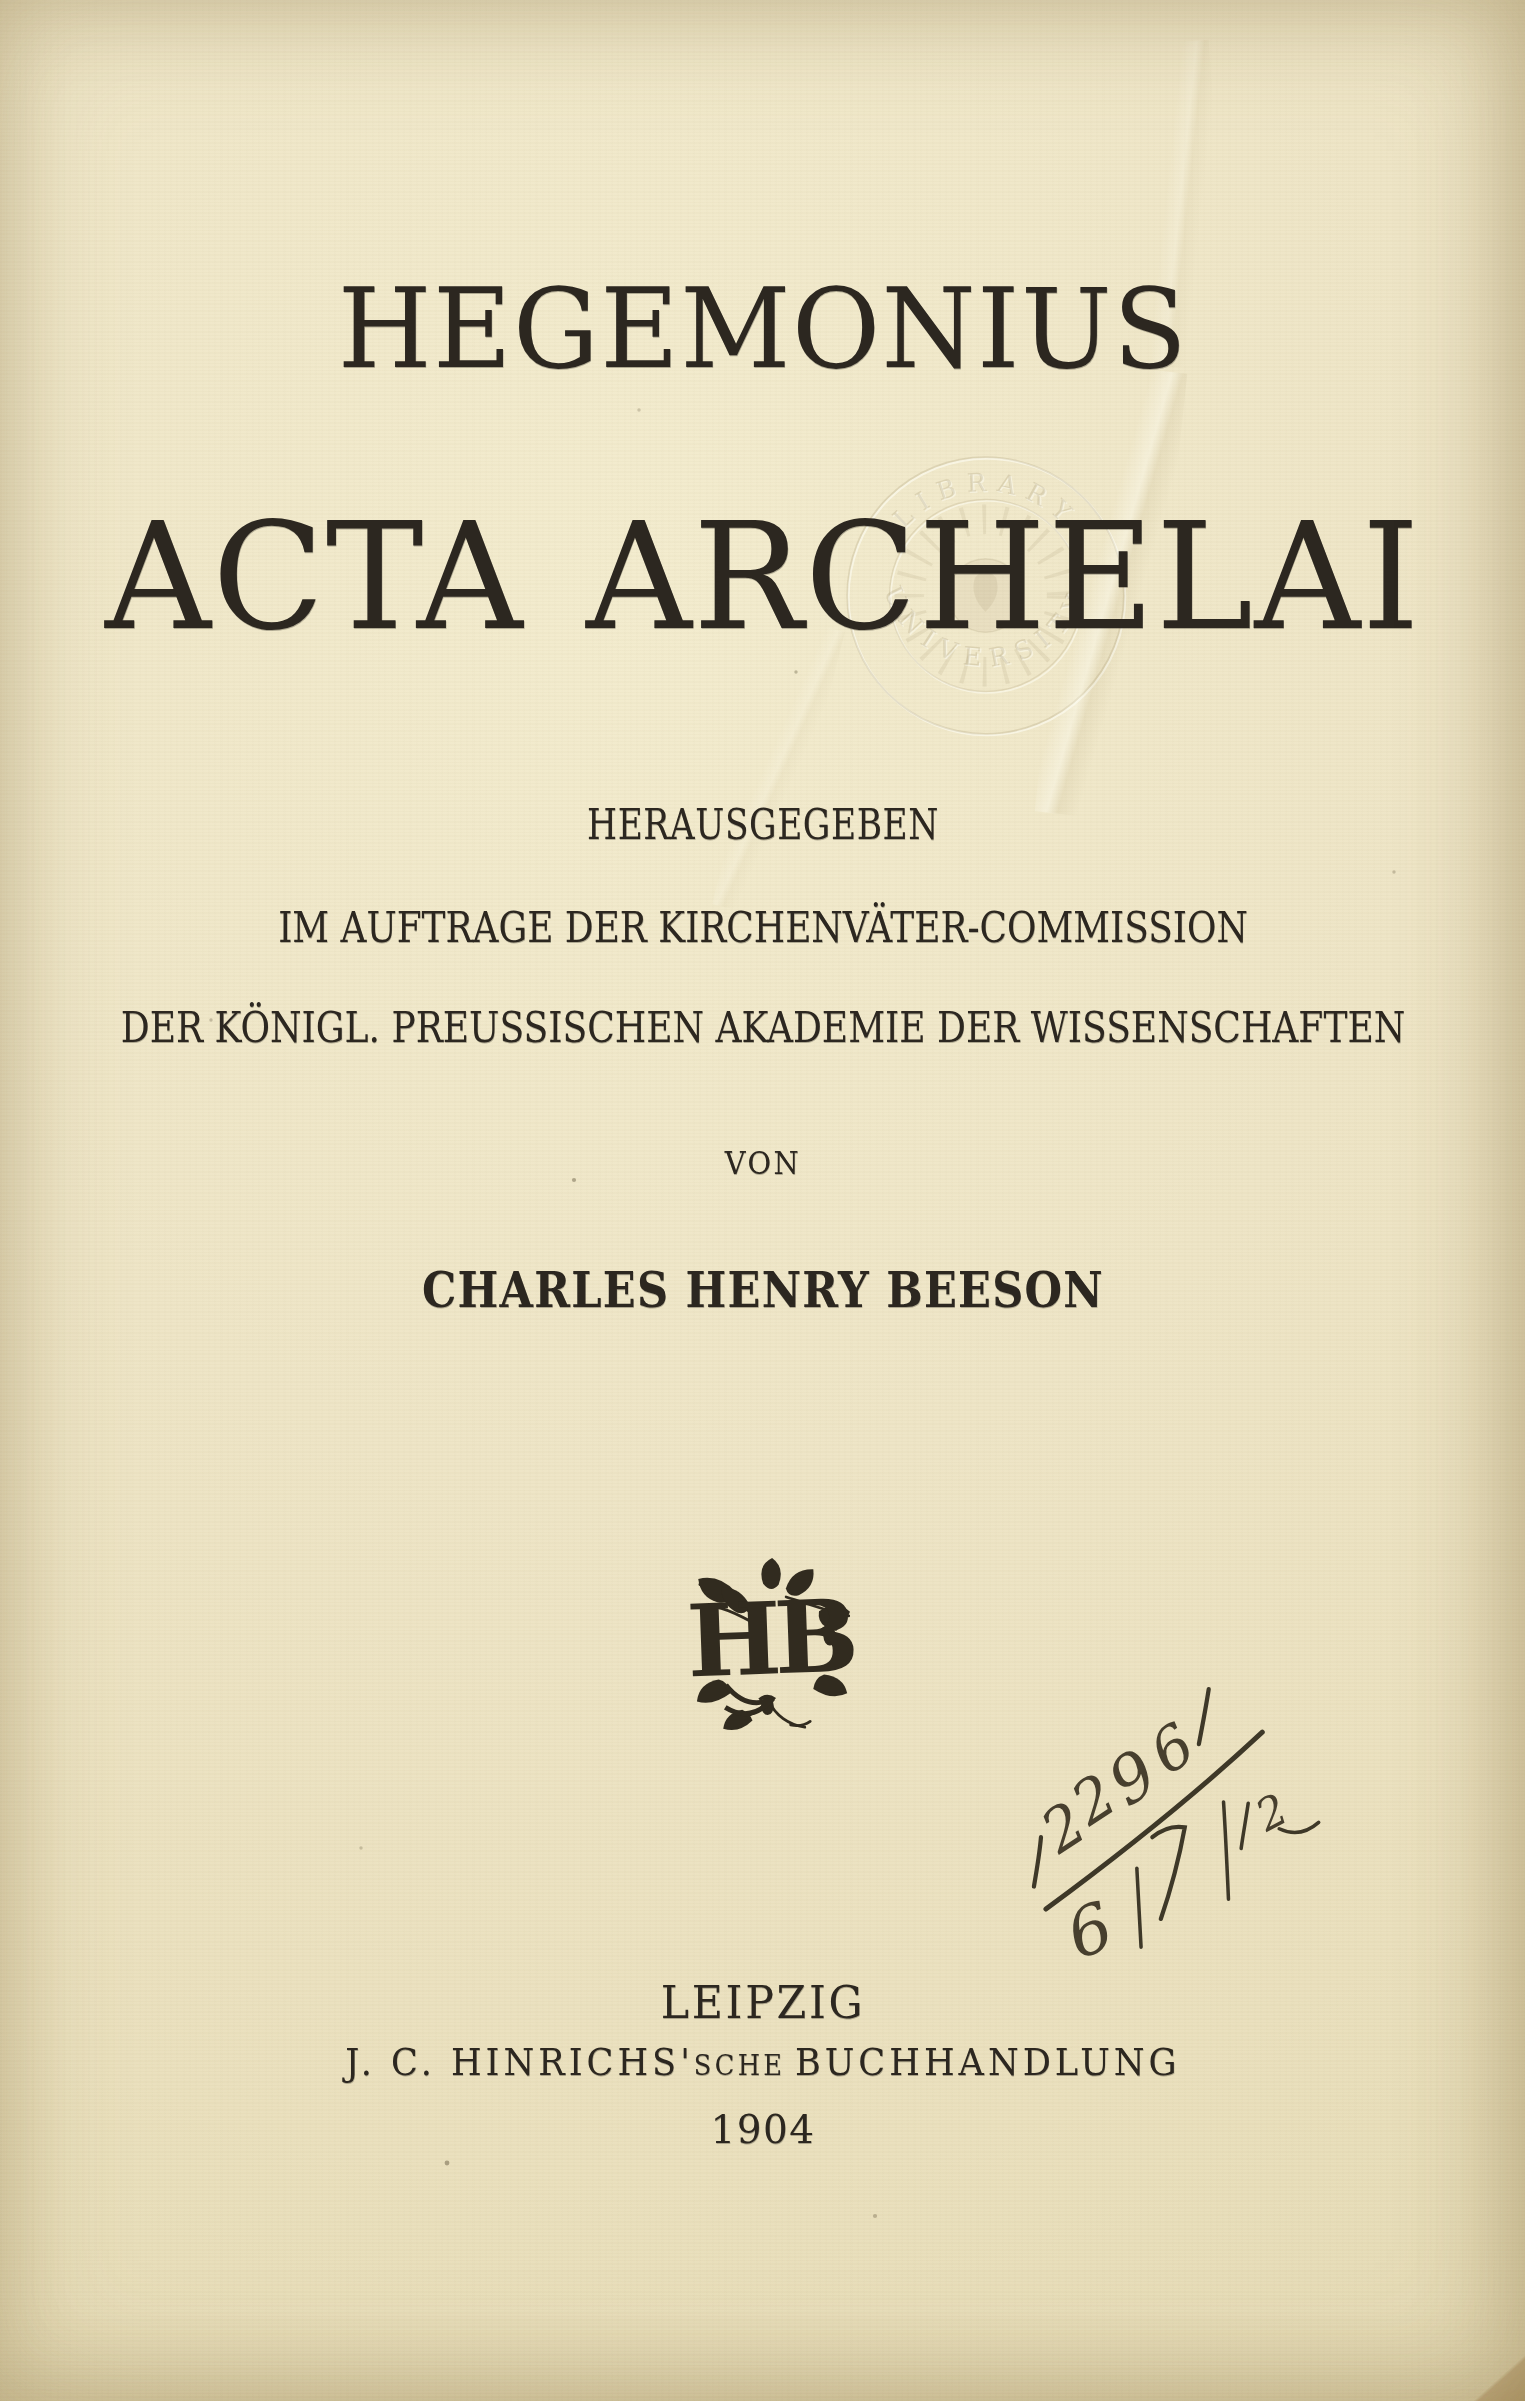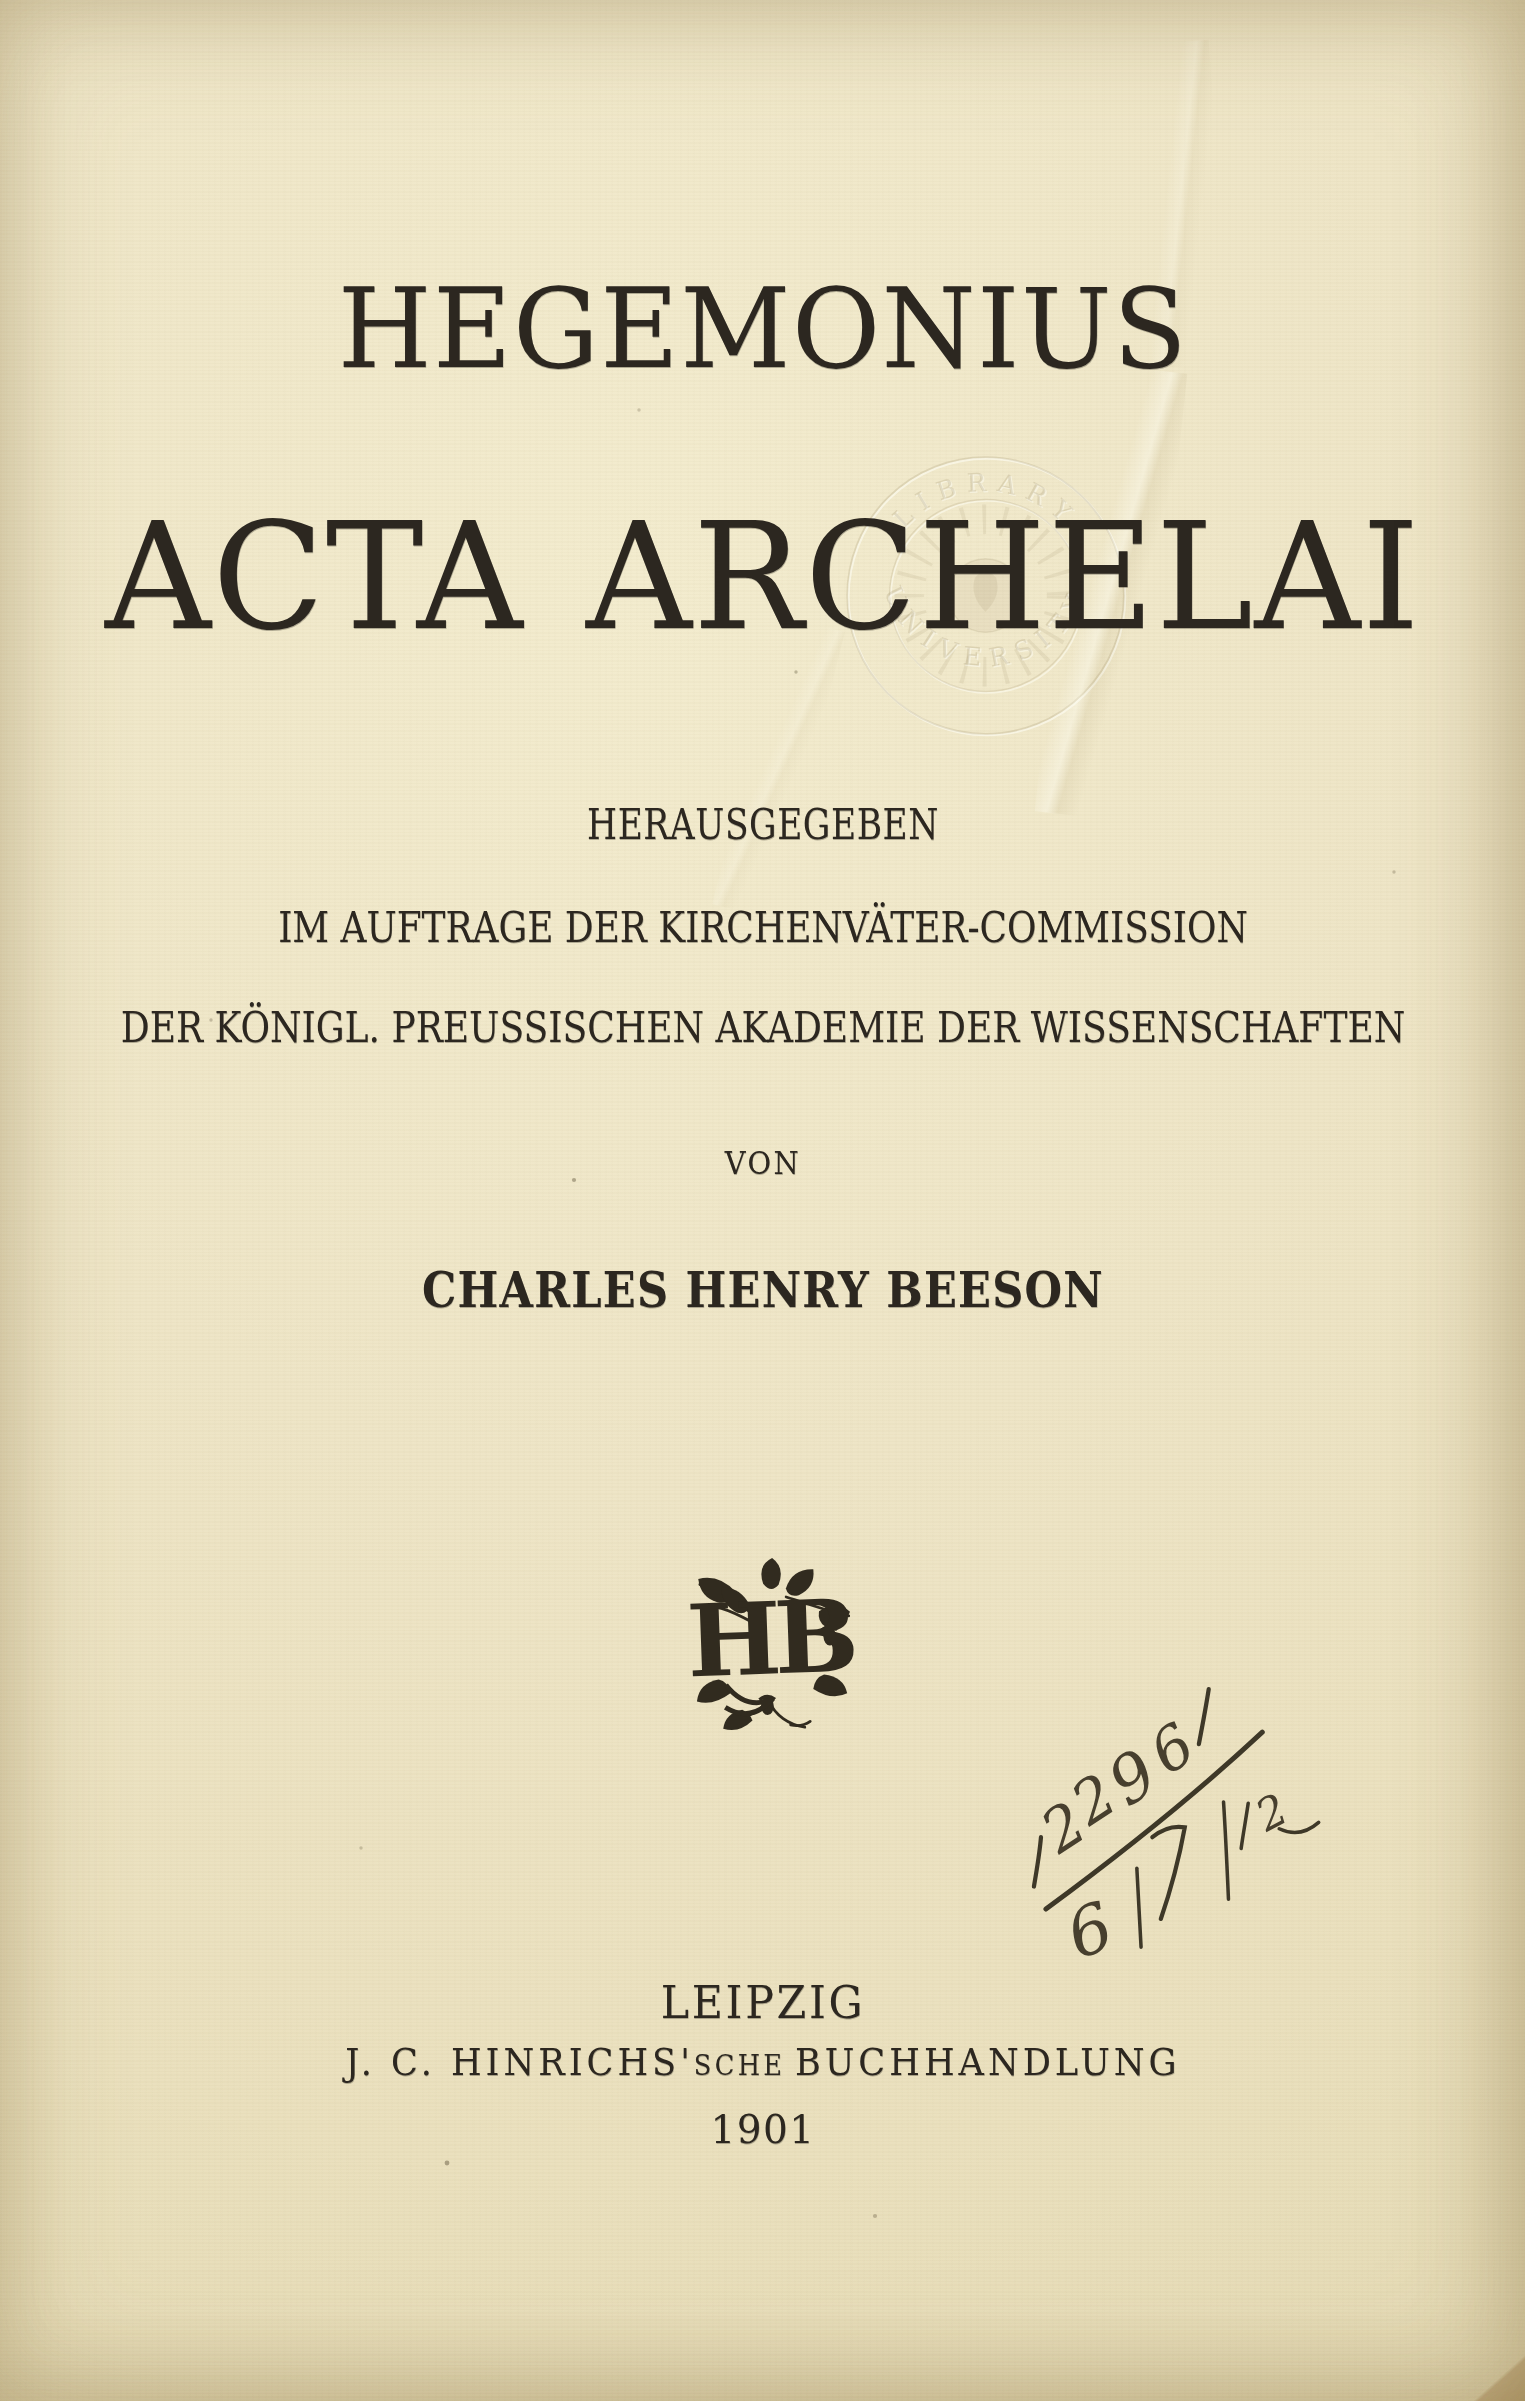--- a/index.html
+++ b/index.html
@@ -171,20 +171,20 @@
       <text x="157" y="220" font-size="84" transform="rotate(-33 157 220)" dominant-baseline="middle">2</text>
       <text x="212" y="190" font-size="92" transform="rotate(-33 212 190)" dominant-baseline="middle">9</text>
       <text x="268" y="148" font-size="84" transform="rotate(-33 268 148)" dominant-baseline="middle">6</text>
       <text x="150" y="408" font-size="95" transform="rotate(-20 150 408)" dominant-baseline="middle">6</text>
       <text x="408" y="238" font-size="62" transform="rotate(-28 408 238)" dominant-baseline="middle">2</text>
     </g>
   </svg>
 
   <div class="line t-city">LEIPZIG</div>
   <div class="line t-publisher"><span>J. C. HINRICHS'</span><span class="smallcaps">SCHE</span><span style="margin-left:10px">BUCHHANDLUNG</span></div>
-  <div class="line t-year">1901</div>
+  <div class="line t-year">1904</div>
 
   <div class="specks"></div>
   <div class="corner-edge"></div>
   <div class="vignette"></div>
 
 </div>
 
 
 </body></html>

